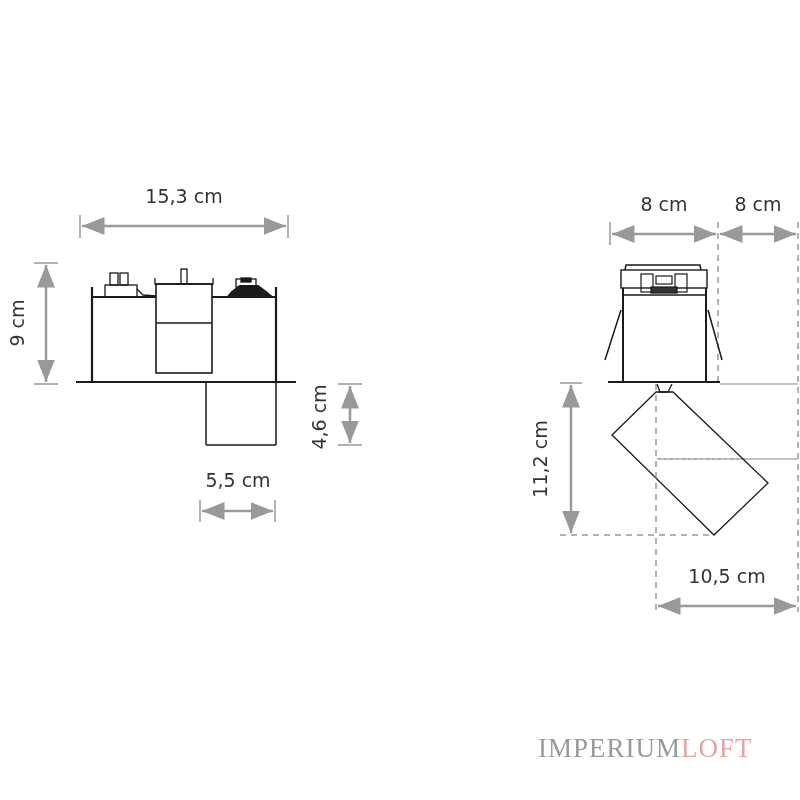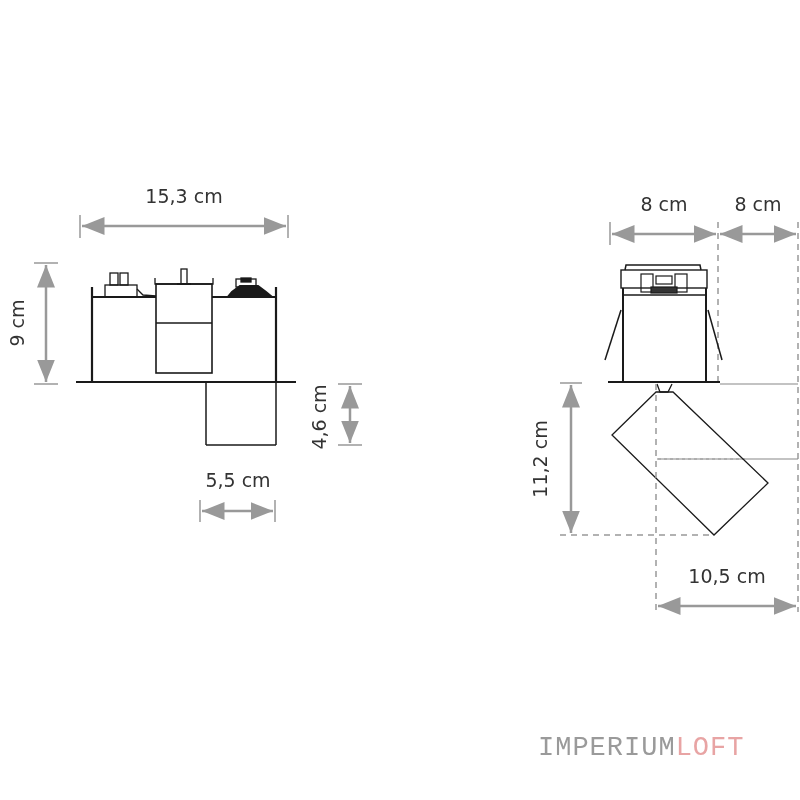--- a/index.html
+++ b/index.html
@@ -1,19 +1,19 @@
 <!DOCTYPE html>
 <html><head>
 <meta charset="utf-8">
 <style>
   html, body { margin: 0; padding: 0; background: #ffffff; }
   body { width: 800px; height: 800px; position: relative; overflow: hidden; font-family: "DejaVu Sans", sans-serif; }
   svg { position: absolute; left: 0; top: 0; }
   .dimtext { font-family: "DejaVu Sans", sans-serif; font-size: 19px; fill: #333333; }
-  .brand { position: absolute; left: 538px; top: 733px; font-family: Liberation Mono, monospace; font-size: 27px; letter-spacing: 1px; font-weight: 300; }
+  .brand { position: absolute; left: 538px; top: 733px; font-family: Liberation Serif, serif; font-size: 27px; letter-spacing: 1px; font-weight: 300; }
   .brand .a { color: #9a9a9a; }
   .brand .b { color: #e8a4a4; }
 </style>
 </head>
 <body>
 
 <svg width="800" height="800" viewBox="0 0 800 800">
   <defs>
     <marker id="arr" viewBox="0 0 10 10" refX="10" refY="5" markerWidth="9" markerHeight="9" orient="auto-start-reverse">
       <path d="M0,1 L10,5 L0,9 z" fill="#999"></path>

